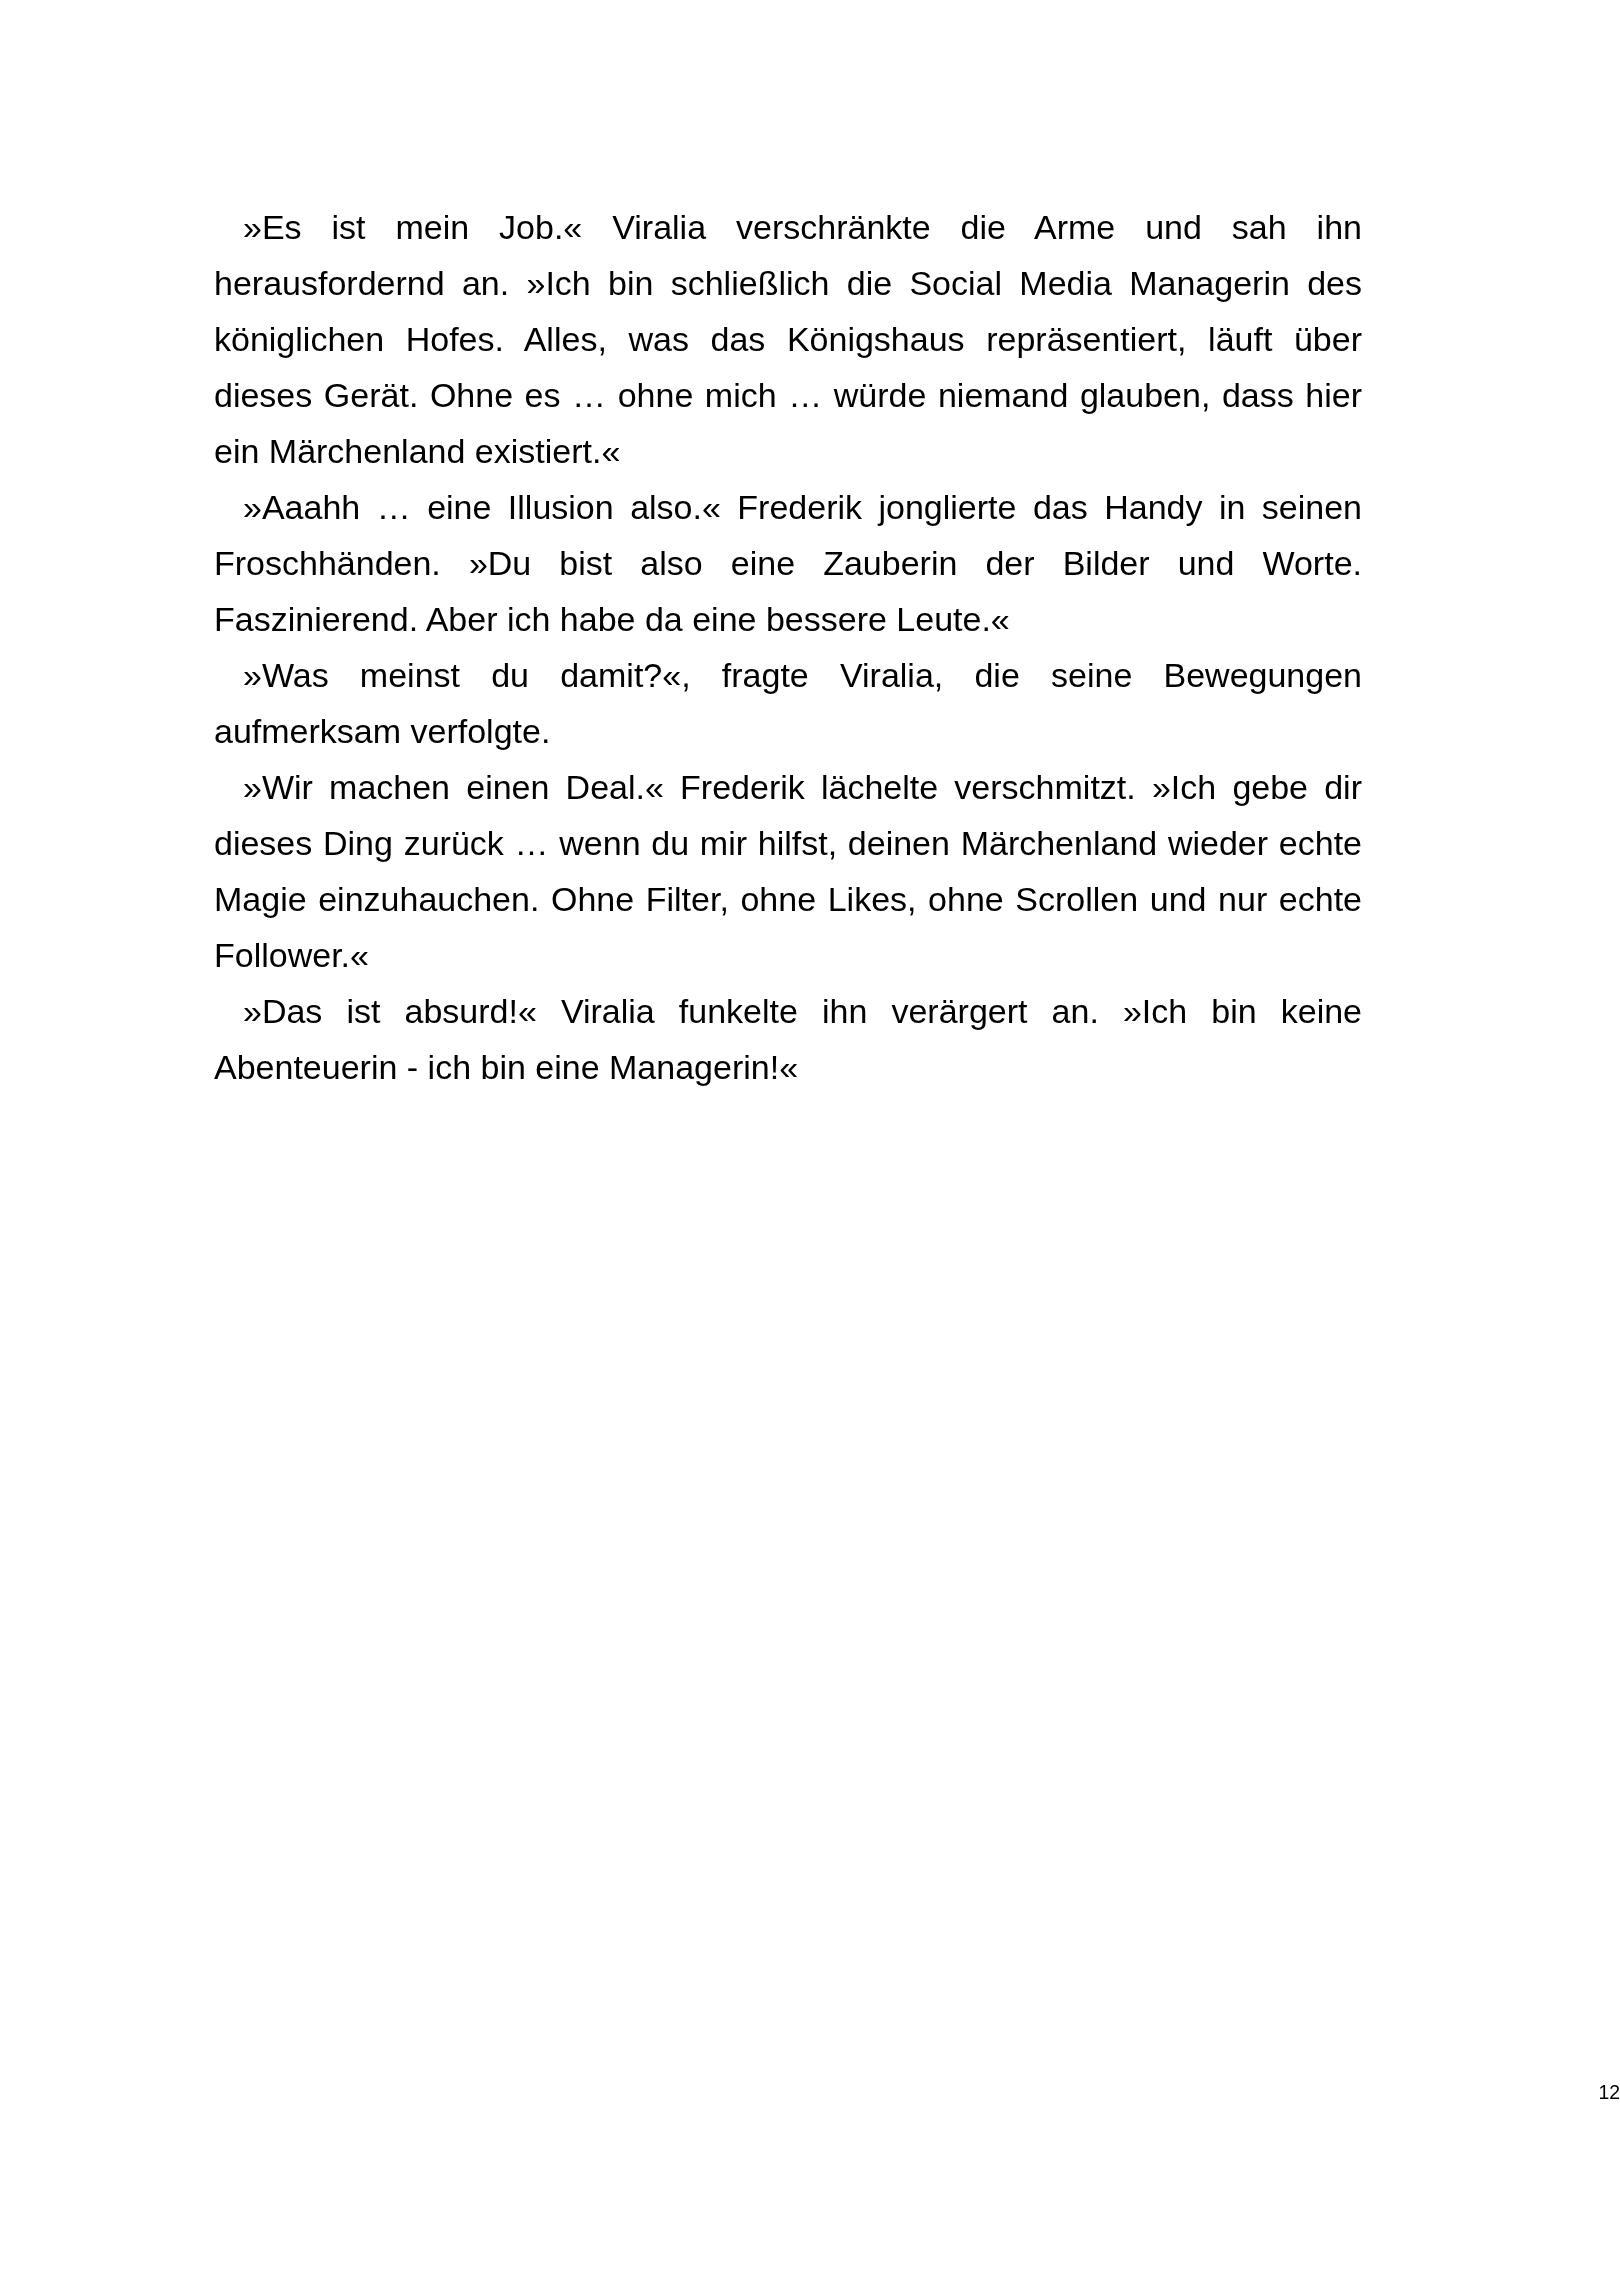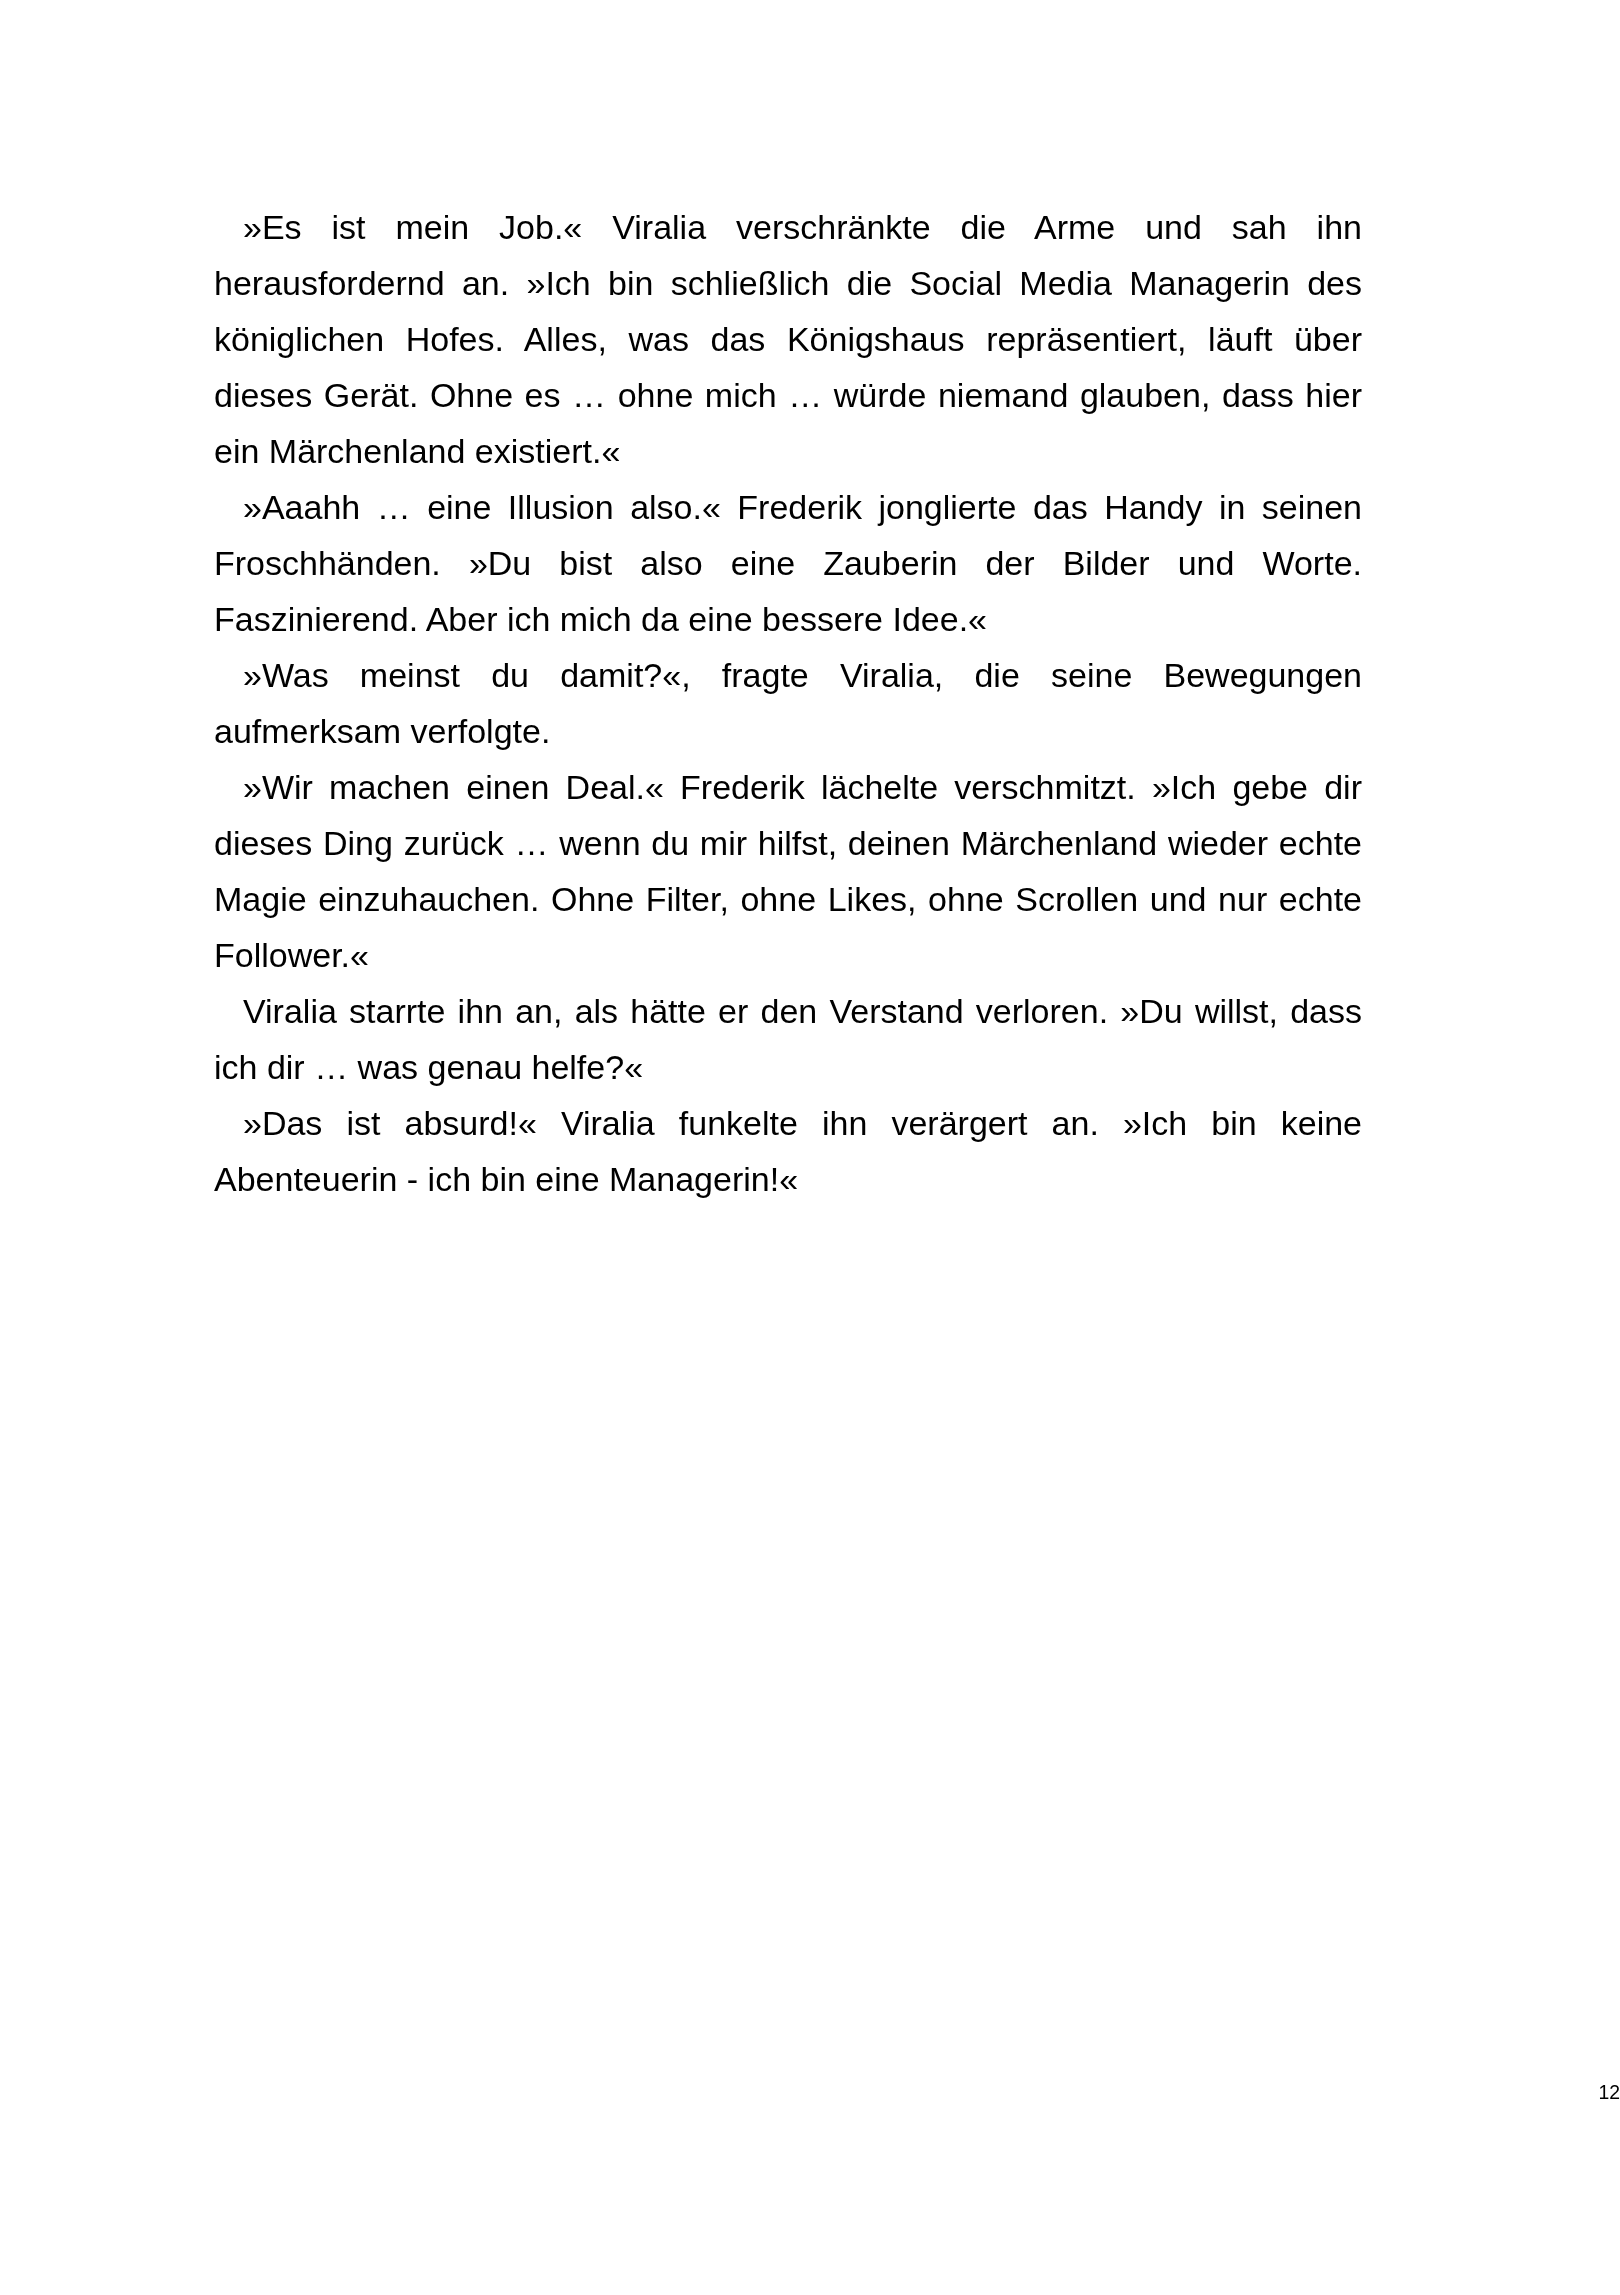--- a/index.html
+++ b/index.html
@@ -51,23 +51,22 @@
     line-height: 23px;
   }
 </style>
 </head>
 <body>
 
 <div class="page">
 
   <div class="text-block">
     <p class="para">»Es ist mein Job.« Viralia verschränkte die Arme und sah ihn herausfordernd an. »Ich bin schließlich die Social Media Managerin des königlichen Hofes. Alles, was das Königshaus repräsentiert, läuft über dieses Gerät. Ohne es … ohne mich … würde niemand glauben, dass hier ein Märchenland existiert.«</p>
-    <p class="para">»Aaahh … eine Illusion also.« Frederik jonglierte das Handy in seinen Froschhänden. »Du bist also eine Zauberin der Bilder und Worte. Faszinierend. Aber ich mich da eine bessere Idee.«</p>
+    <p class="para">»Aaahh … eine Illusion also.« Frederik jonglierte das Handy in seinen Froschhänden. »Du bist also eine Zauberin der Bilder und Worte. Faszinierend. Aber ich habe da eine bessere Leute.«</p>
     <p class="para">»Was meinst du damit?«, fragte Viralia, die seine Bewegungen aufmerksam verfolgte.</p>
     <p class="para">»Wir machen einen Deal.« Frederik lächelte verschmitzt. »Ich gebe dir dieses Ding zurück … wenn du mir hilfst, deinen Märchenland wieder echte Magie einzuhauchen. Ohne Filter, ohne Likes, ohne Scrollen und nur echte Follower.«</p>
-    <p class="para">Viralia starrte ihn an, als hätte er den Verstand verloren. »Du willst, dass ich dir … was genau helfe?«</p>
     <p class="para">»Das ist absurd!« Viralia funkelte ihn verärgert an. »Ich bin keine Abenteuerin - ich bin eine Managerin!«</p>
   </div>
 
   <div class="folio">12</div>
 
 </div>
 
 
 </body></html>

